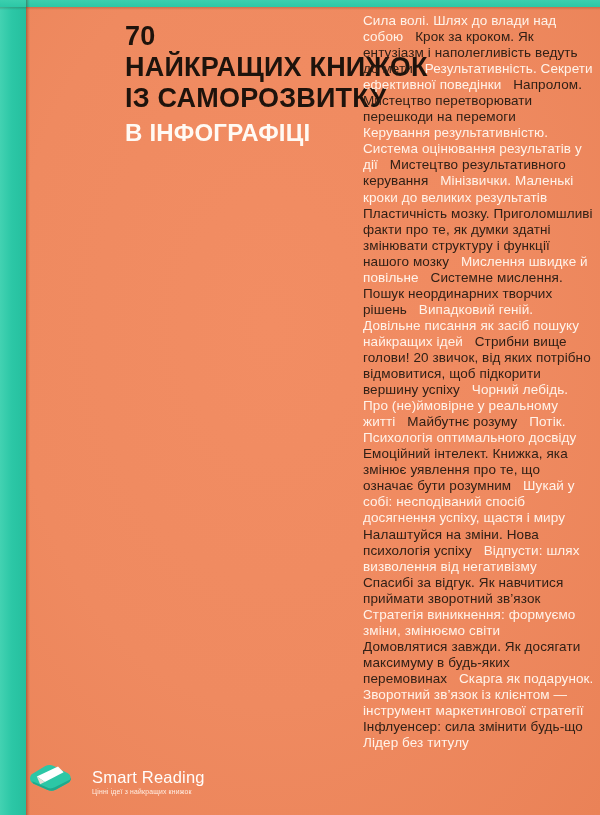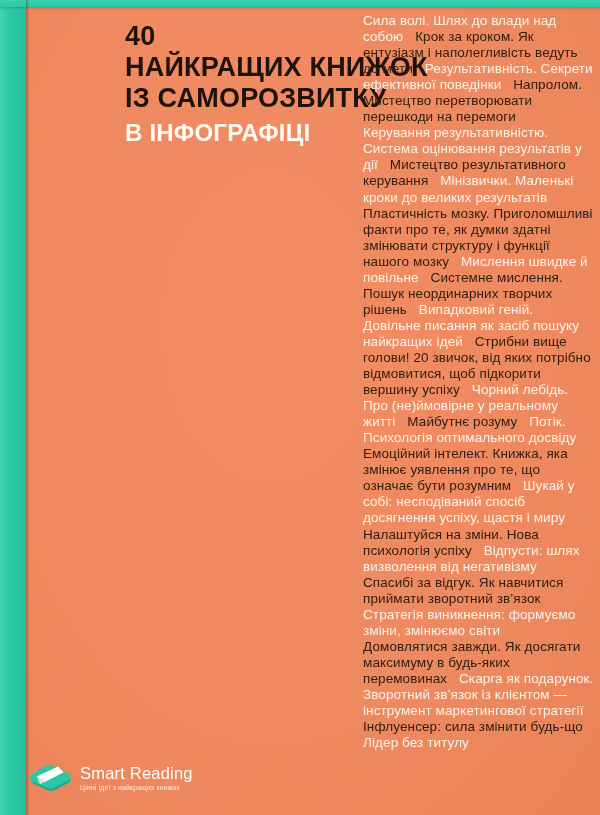--- a/index.html
+++ b/index.html
@@ -88,22 +88,22 @@
   .book.dark {
     color: #312016;
     font-weight: 400;
   }
 
   
   .brand {
     position: absolute;
     left: 28px; top: 759px;
     display: flex;
-    align-items: center;
-    gap: 8px;
+    align-items: flex-end;
+    gap: 20px;
   }
   .brand-icon { width: 44px; height: 32px; margin-top: 1px; }
   .brand-text { display: flex; flex-direction: column; }
   .brand-name {
     font-size: 16.5px;
     line-height: 19px;
     font-weight: 400;
     letter-spacing: 0.2px;
     color: #fffdfb;
   }
@@ -119,21 +119,21 @@
 <body>
 
 <div class="cover">
 
   <div class="strip-left"></div>
   <div class="strip-top"></div>
   <div class="crease-v"></div>
   <div class="crease-h"></div>
 
   <div class="title-block">
-    <div class="title-line">40</div>
+    <div class="title-line">70</div>
     <div class="title-line">НАЙКРАЩИХ КНИЖОК</div>
     <div class="title-line">ІЗ САМОРОЗВИТКУ</div>
     <div class="subtitle-line">В ІНФОГРАФІЦІ</div>
   </div>
 
   <div class="book-list"><span class="book light">Сила волі. Шлях до влади над собою</span> <span class="book dark">Крок за кроком. Як ентузіазм і наполегливість ведуть до мети</span> <span class="book light">Результативність. Секрети ефективної поведінки</span> <span class="book dark">Напролом. Мистецтво перетворювати перешкоди на перемоги</span> <span class="book light">Керування результативністю. Система оцінювання результатів у дії</span> <span class="book dark">Мистецтво результативного керування</span> <span class="book light">Мінізвички. Маленькі кроки до великих результатів</span> <span class="book dark">Пластичність мозку. Приголомшливі факти про те, як думки здатні змінювати структуру і функції нашого мозку</span> <span class="book light">Мислення швидке й повільне</span> <span class="book dark">Системне мислення. Пошук неординарних творчих рішень</span> <span class="book light">Випадковий геній. Довільне писання як засіб пошуку найкращих ідей</span> <span class="book dark">Стрибни вище голови! 20 звичок, від яких потрібно відмовитися, щоб підкорити вершину успіху</span> <span class="book light">Чорний лебідь. Про (не)ймовірне у реальному житті</span> <span class="book dark">Майбутнє розуму</span> <span class="book light">Потік. Психологія оптимального досвіду</span> <span class="book dark">Емоційний інтелект. Книжка, яка змінює уявлення про те, що означає бути розумним</span> <span class="book light">Шукай у собі: несподіваний спосіб досягнення успіху, щастя і миру</span> <span class="book dark">Налаштуйся на зміни. Нова психологія успіху</span> <span class="book light">Відпусти: шлях визволення від негативізму</span> <span class="book dark">Спасибі за відгук. Як навчитися приймати зворотний зв’язок</span> <span class="book light">Стратегія виникнення: формуємо зміни, змінюємо світи</span> <span class="book dark">Домовлятися завжди. Як досягати максимуму в будь-яких перемовинах</span> <span class="book light">Скарга як подарунок. Зворотний зв’язок із клієнтом — інструмент маркетингової стратегії</span> <span class="book dark">Інфлуенсер: сила змінити будь-що</span> <span class="book light">Лідер без титулу</span> </div>
 
   <div class="brand">
     <span>
       <svg class="brand-icon" viewBox="0 0 46 34" xmlns="http://www.w3.org/2000/svg">

